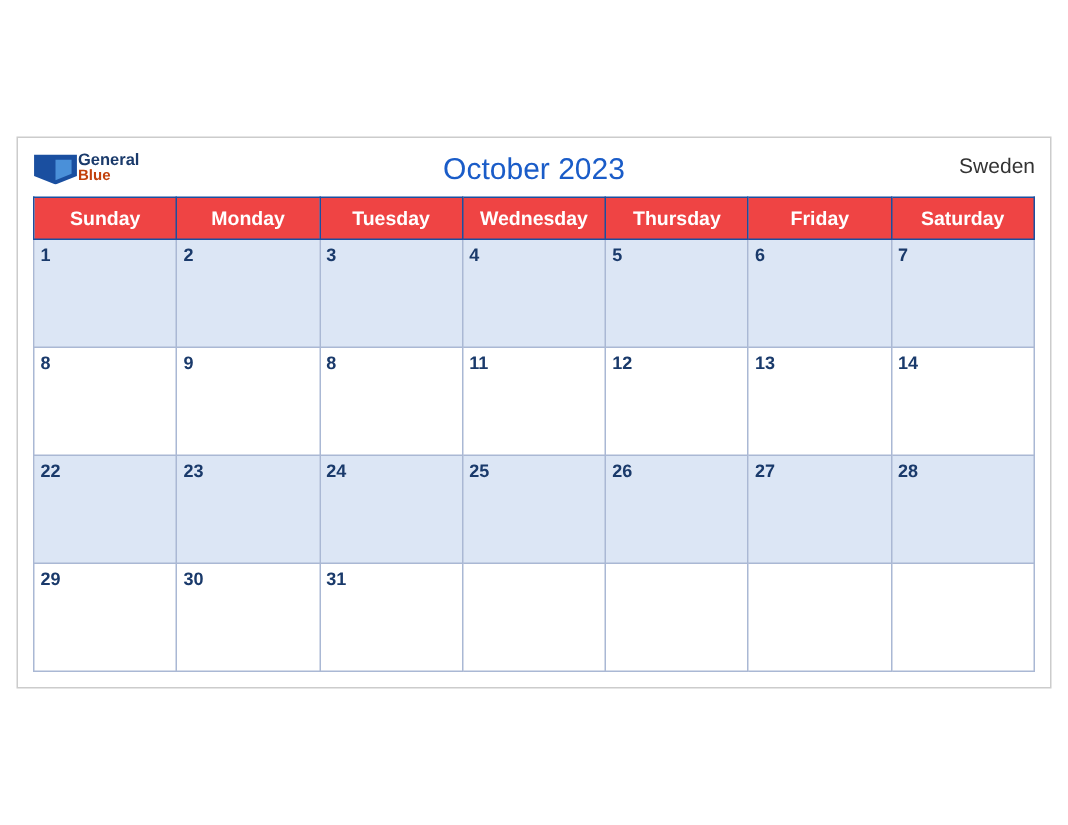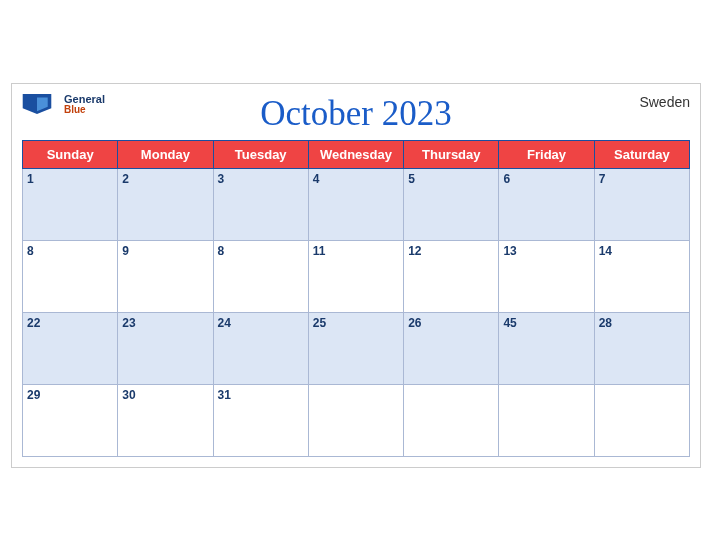--- a/index.html
+++ b/index.html
@@ -45,33 +45,32 @@
       font-weight: bold;
       line-height: 1;
     }
     .logo-icon {
       width: 30px;
       height: 20px;
     }
     .logo-box {
       display: flex;
       align-items: center;
-      gap: 12px;
+      gap: 0;
     }
     .logo-text-col {
       display: flex;
       flex-direction: column;
       align-items: flex-start;
     }
     .month-title {
-      font-size: 35px;
+      font-size: 20px;
       color: #1a5cc8;
       font-weight: normal;
       text-align: center;
-      font-family: Liberation Serif, serif;
     }
     .country-label {
       position: absolute;
       right: 0;
       top: 0;
       font-size: 14px;
       color: #333;
     }
     .calendar-table {
       width: 100%;
@@ -163,21 +162,21 @@
           <td><span class="day-num">12</span></td>
           <td><span class="day-num">13</span></td>
           <td><span class="day-num">14</span></td>
         </tr>
         <tr class="even-row">
           <td><span class="day-num">22</span></td>
           <td><span class="day-num">23</span></td>
           <td><span class="day-num">24</span></td>
           <td><span class="day-num">25</span></td>
           <td><span class="day-num">26</span></td>
-          <td><span class="day-num">45</span></td>
+          <td><span class="day-num">27</span></td>
           <td><span class="day-num">28</span></td>
         </tr>
         <tr class="odd-row">
           <td><span class="day-num">29</span></td>
           <td><span class="day-num">30</span></td>
           <td><span class="day-num">31</span></td>
           <td class="empty-cell"></td>
           <td class="empty-cell"></td>
           <td class="empty-cell"></td>
           <td class="empty-cell"></td>

